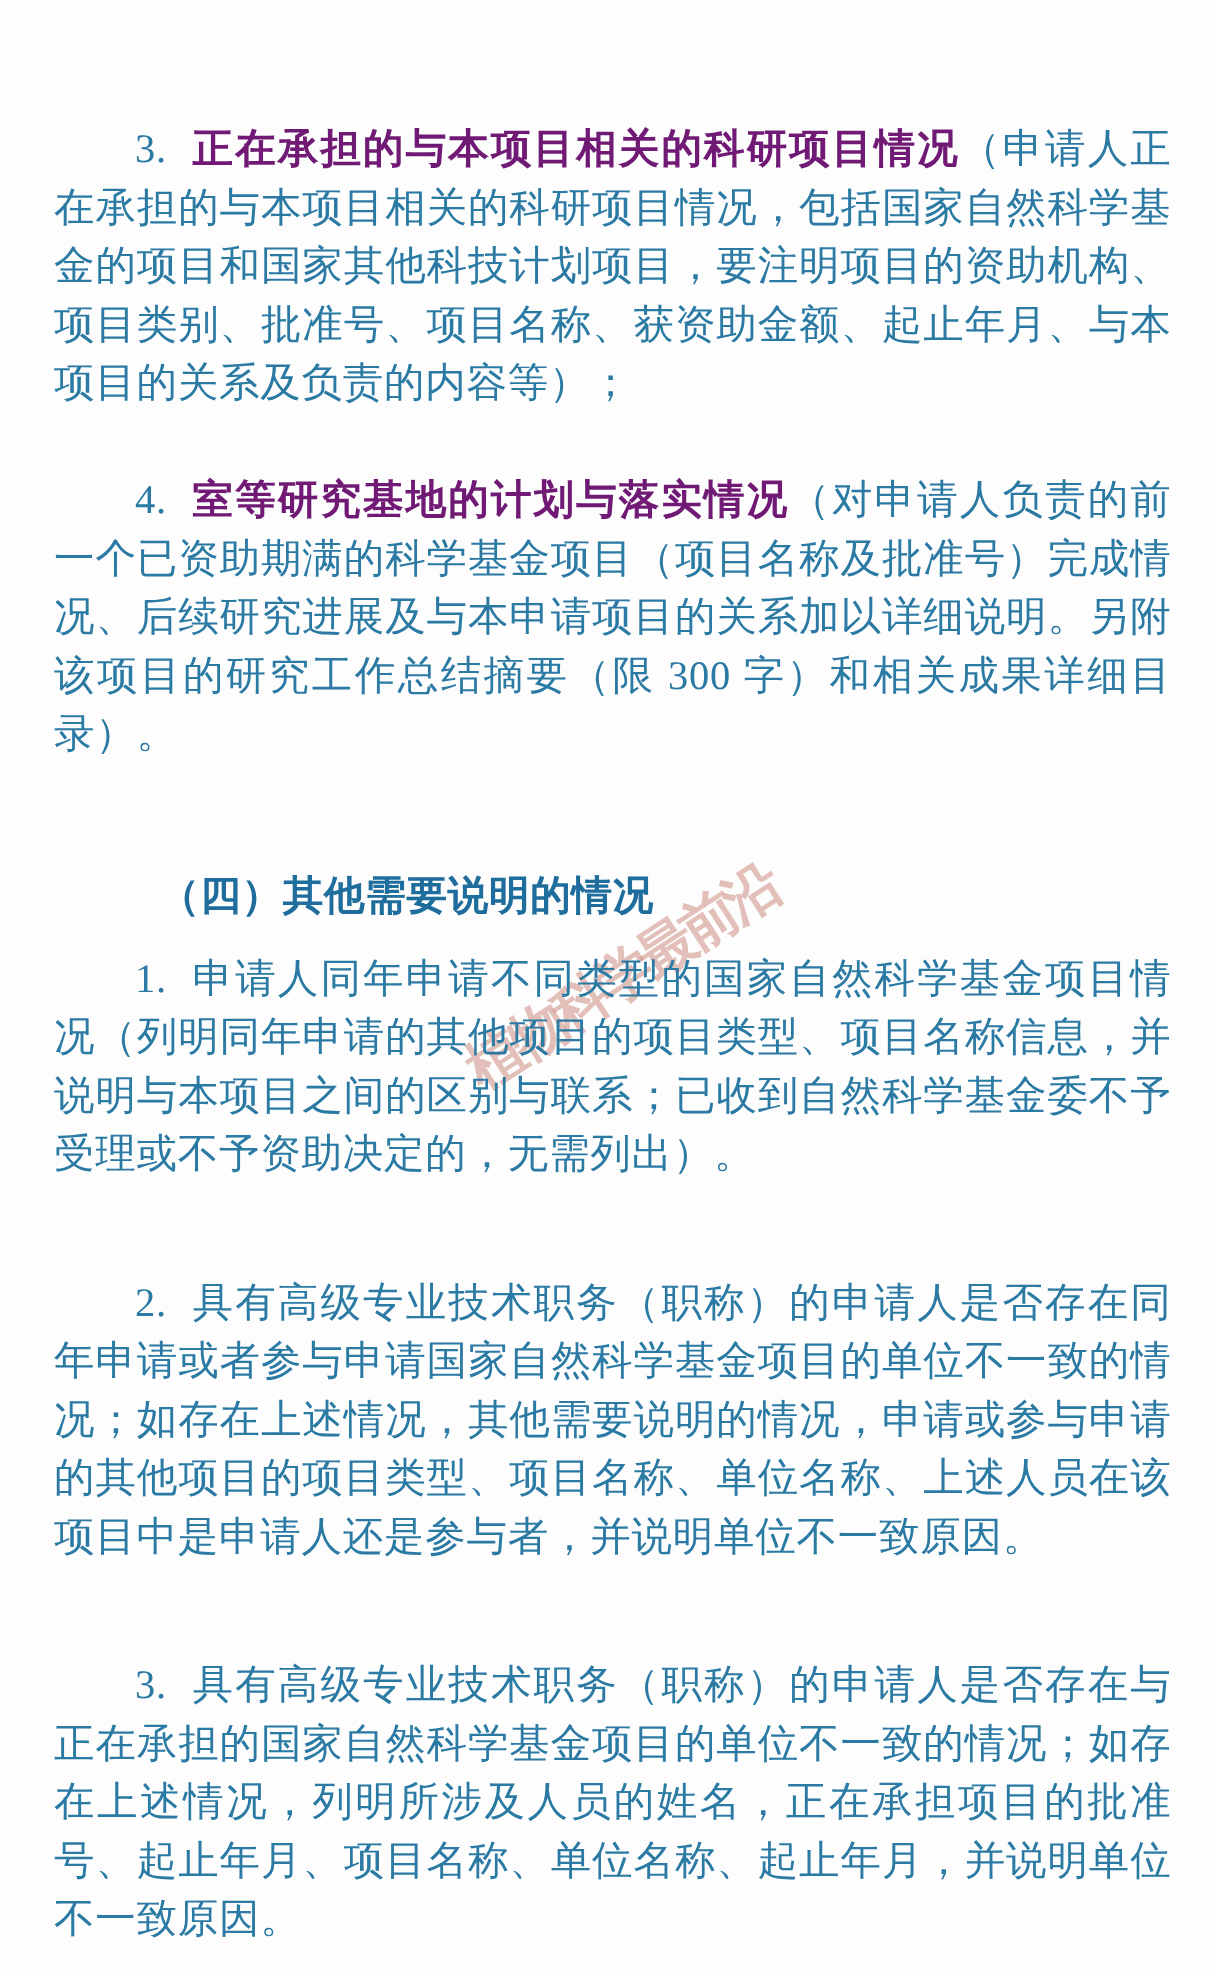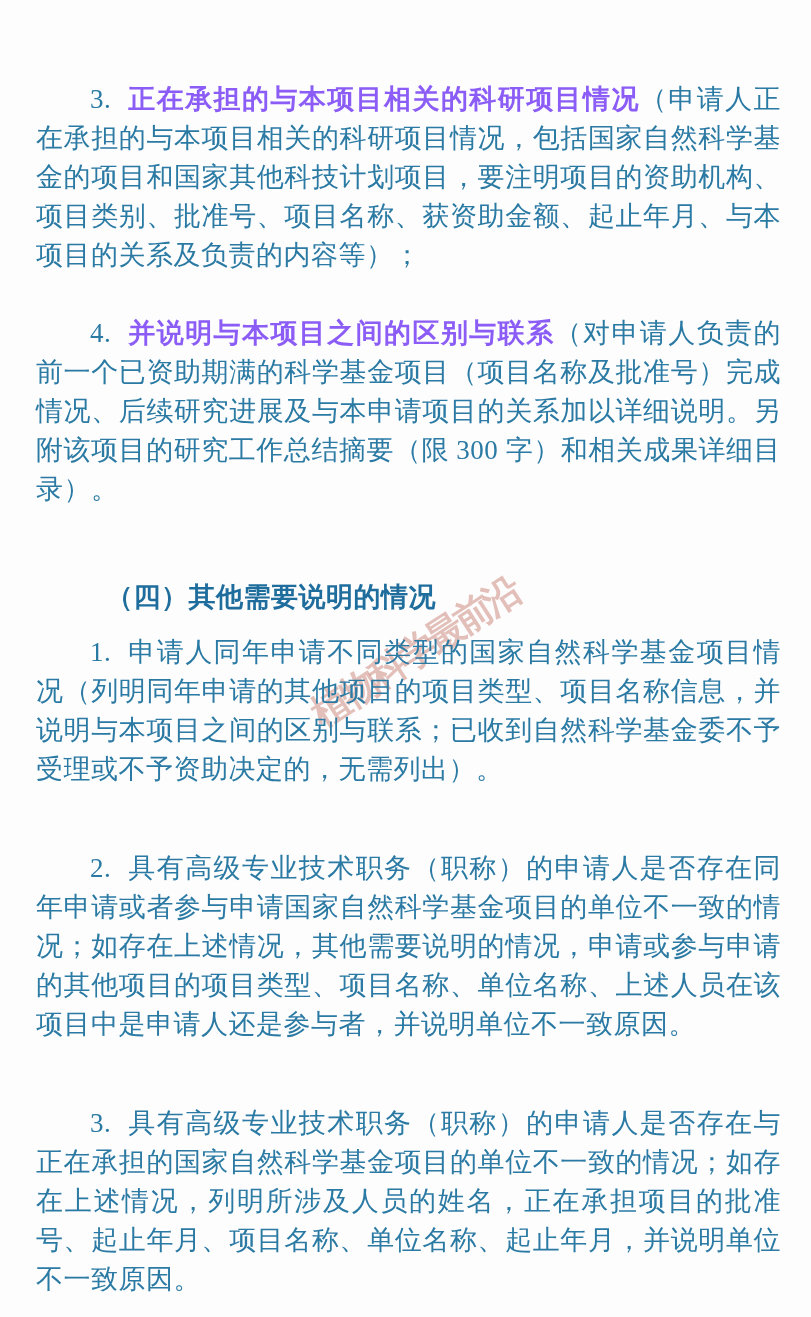--- a/index.html
+++ b/index.html
@@ -31,21 +31,21 @@
     text-indent: 2em;
   }
   .para.no-indent {
     text-indent: 0;
   }
   .num {
     margin-right: 0.6em;
   }
   .lead {
     font-weight: bold;
-    color: #8b5cf6;
+    color: #701a75;
   }
   .heading {
     margin: 16px;
     text-indent: 2em;
     font-weight: bold;
     color: #1e6d9d;
   }
   #para-3 { margin-top: 40px; }
   #para-4 { margin-top: 39px; }
   #section4-heading { margin-top: 69px; }
@@ -74,21 +74,21 @@
 
 <div class="page">
 
   <div class="watermark">植物科学最前沿</div>
 
   <div class="content">
 
 
     <p class="para" id="para-3"><span class="num">3.</span><span class="lead">正在承担的与本项目相关的科研项目情况</span><span>（申请人正在承担的与本项目相关的科研项目情况，包括国家自然科学基金的项目和国家其他科技计划项目，要注明项目的资助机构、项目类别、批准号、项目名称、获资助金额、起止年月、与本项目的关系及负责的内容等）；</span></p>
 
-    <p class="para" id="para-4"><span class="num">4.</span><span class="lead">并说明与本项目之间的区别与联系</span><span>（对申请人负责的前一个已资助期满的科学基金项目（项目名称及批准号）完成情况、后续研究进展及与本申请项目的关系加以详细说明。另附该项目的研究工作总结摘要（限 300 字）和相关成果详细目录）。</span></p>
+    <p class="para" id="para-4"><span class="num">4.</span><span class="lead">室等研究基地的计划与落实情况</span><span>（对申请人负责的前一个已资助期满的科学基金项目（项目名称及批准号）完成情况、后续研究进展及与本申请项目的关系加以详细说明。另附该项目的研究工作总结摘要（限 300 字）和相关成果详细目录）。</span></p>
 
     <p class="heading" id="section4-heading">（四）其他需要说明的情况</p>
 
     <p class="para" id="item-1"><span class="num">1.</span><span>申请人同年申请不同类型的国家自然科学基金项目情况（列明同年申请的其他项目的项目类型、项目名称信息，并说明与本项目之间的区别与联系；已收到自然科学基金委不予受理或不予资助决定的，无需列出）。</span></p>
 
     <p class="para" id="item-2"><span class="num">2.</span><span>具有高级专业技术职务（职称）的申请人是否存在同年申请或者参与申请国家自然科学基金项目的单位不一致的情况；如存在上述情况，其他需要说明的情况，申请或参与申请的其他项目的项目类型、项目名称、单位名称、上述人员在该项目中是申请人还是参与者，并说明单位不一致原因。</span></p>
 
     <p class="para" id="item-3"><span class="num">3.</span><span>具有高级专业技术职务（职称）的申请人是否存在与正在承担的国家自然科学基金项目的单位不一致的情况；如存在上述情况，列明所涉及人员的姓名，正在承担项目的批准号、起止年月、项目名称、单位名称、起止年月，并说明单位不一致原因。</span></p>
 
   </div>

